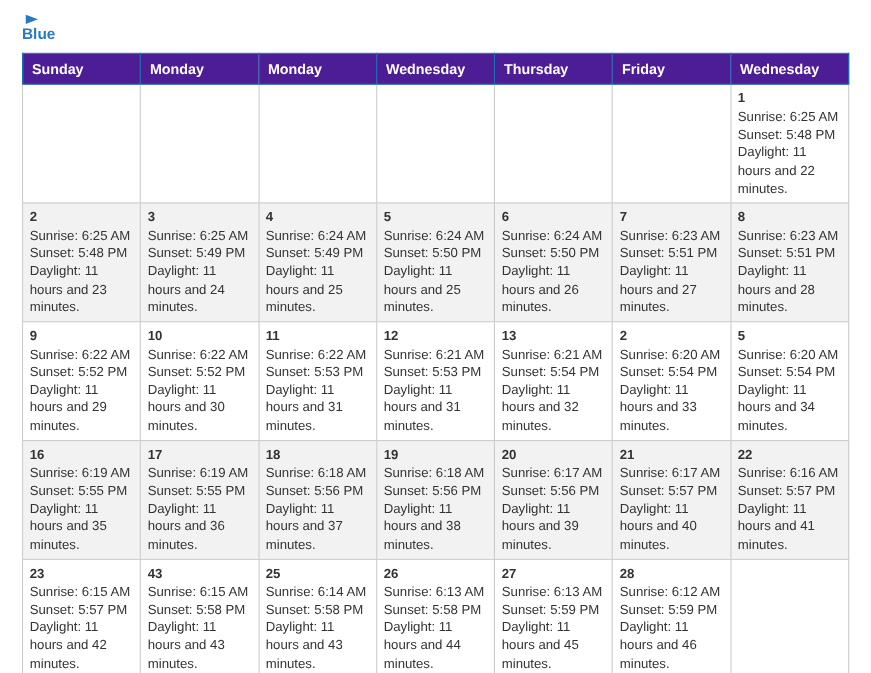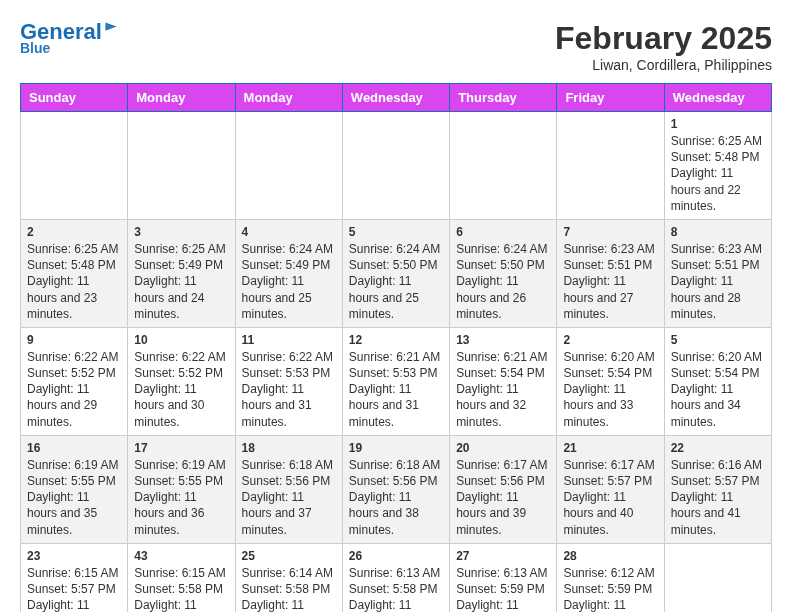--- a/index.html
+++ b/index.html
@@ -46,21 +46,21 @@
     .location {
       font-size: 14px;
       color: #333;
     }
     .calendar-table {
       width: 100%;
       border-collapse: collapse;
       border: 1px solid #ccc;
     }
     .calendar-table th {
-      background-color: #d946ef;
+      background-color: #4c1d95;
       color: #fff;
       font-size: 13px;
       font-weight: bold;
       padding: 6px 8px;
       text-align: left;
       border: 1px solid #1a6db5;
     }
     .calendar-table td {
       vertical-align: top;
       padding: 5px 6px;
@@ -89,33 +89,26 @@
       background: #fff !important;
     }
   </style>
 </head>
 <body>
 
 <div class="header-area">
   <div class="logo">
     <div>
       <div style="display:flex;align-items:center;">
-        <span class="logo-text">
-          <span>General</span>
-        </span>
         <svg class="logo-icon" viewBox="0 0 20 20">
           <polygon points="2,2 18,8 2,14" fill="#2979be"></polygon>
         </svg>
       </div>
       <div style="font-size:14px;font-weight:bold;color:#2979be;margin-top:-4px;">Blue</div>
     </div>
-  </div>
-  <div class="title-area">
-    <div class="month-year">February 2025</div>
-    <div class="location">Liwan, Cordillera, Philippines</div>
   </div>
 </div>
 
 <table class="calendar-table">
   <thead>
     <tr>
     <th>Sunday</th>
         <th>Monday</th>
         <th>Monday</th>
         <th>Wednesday</th>

